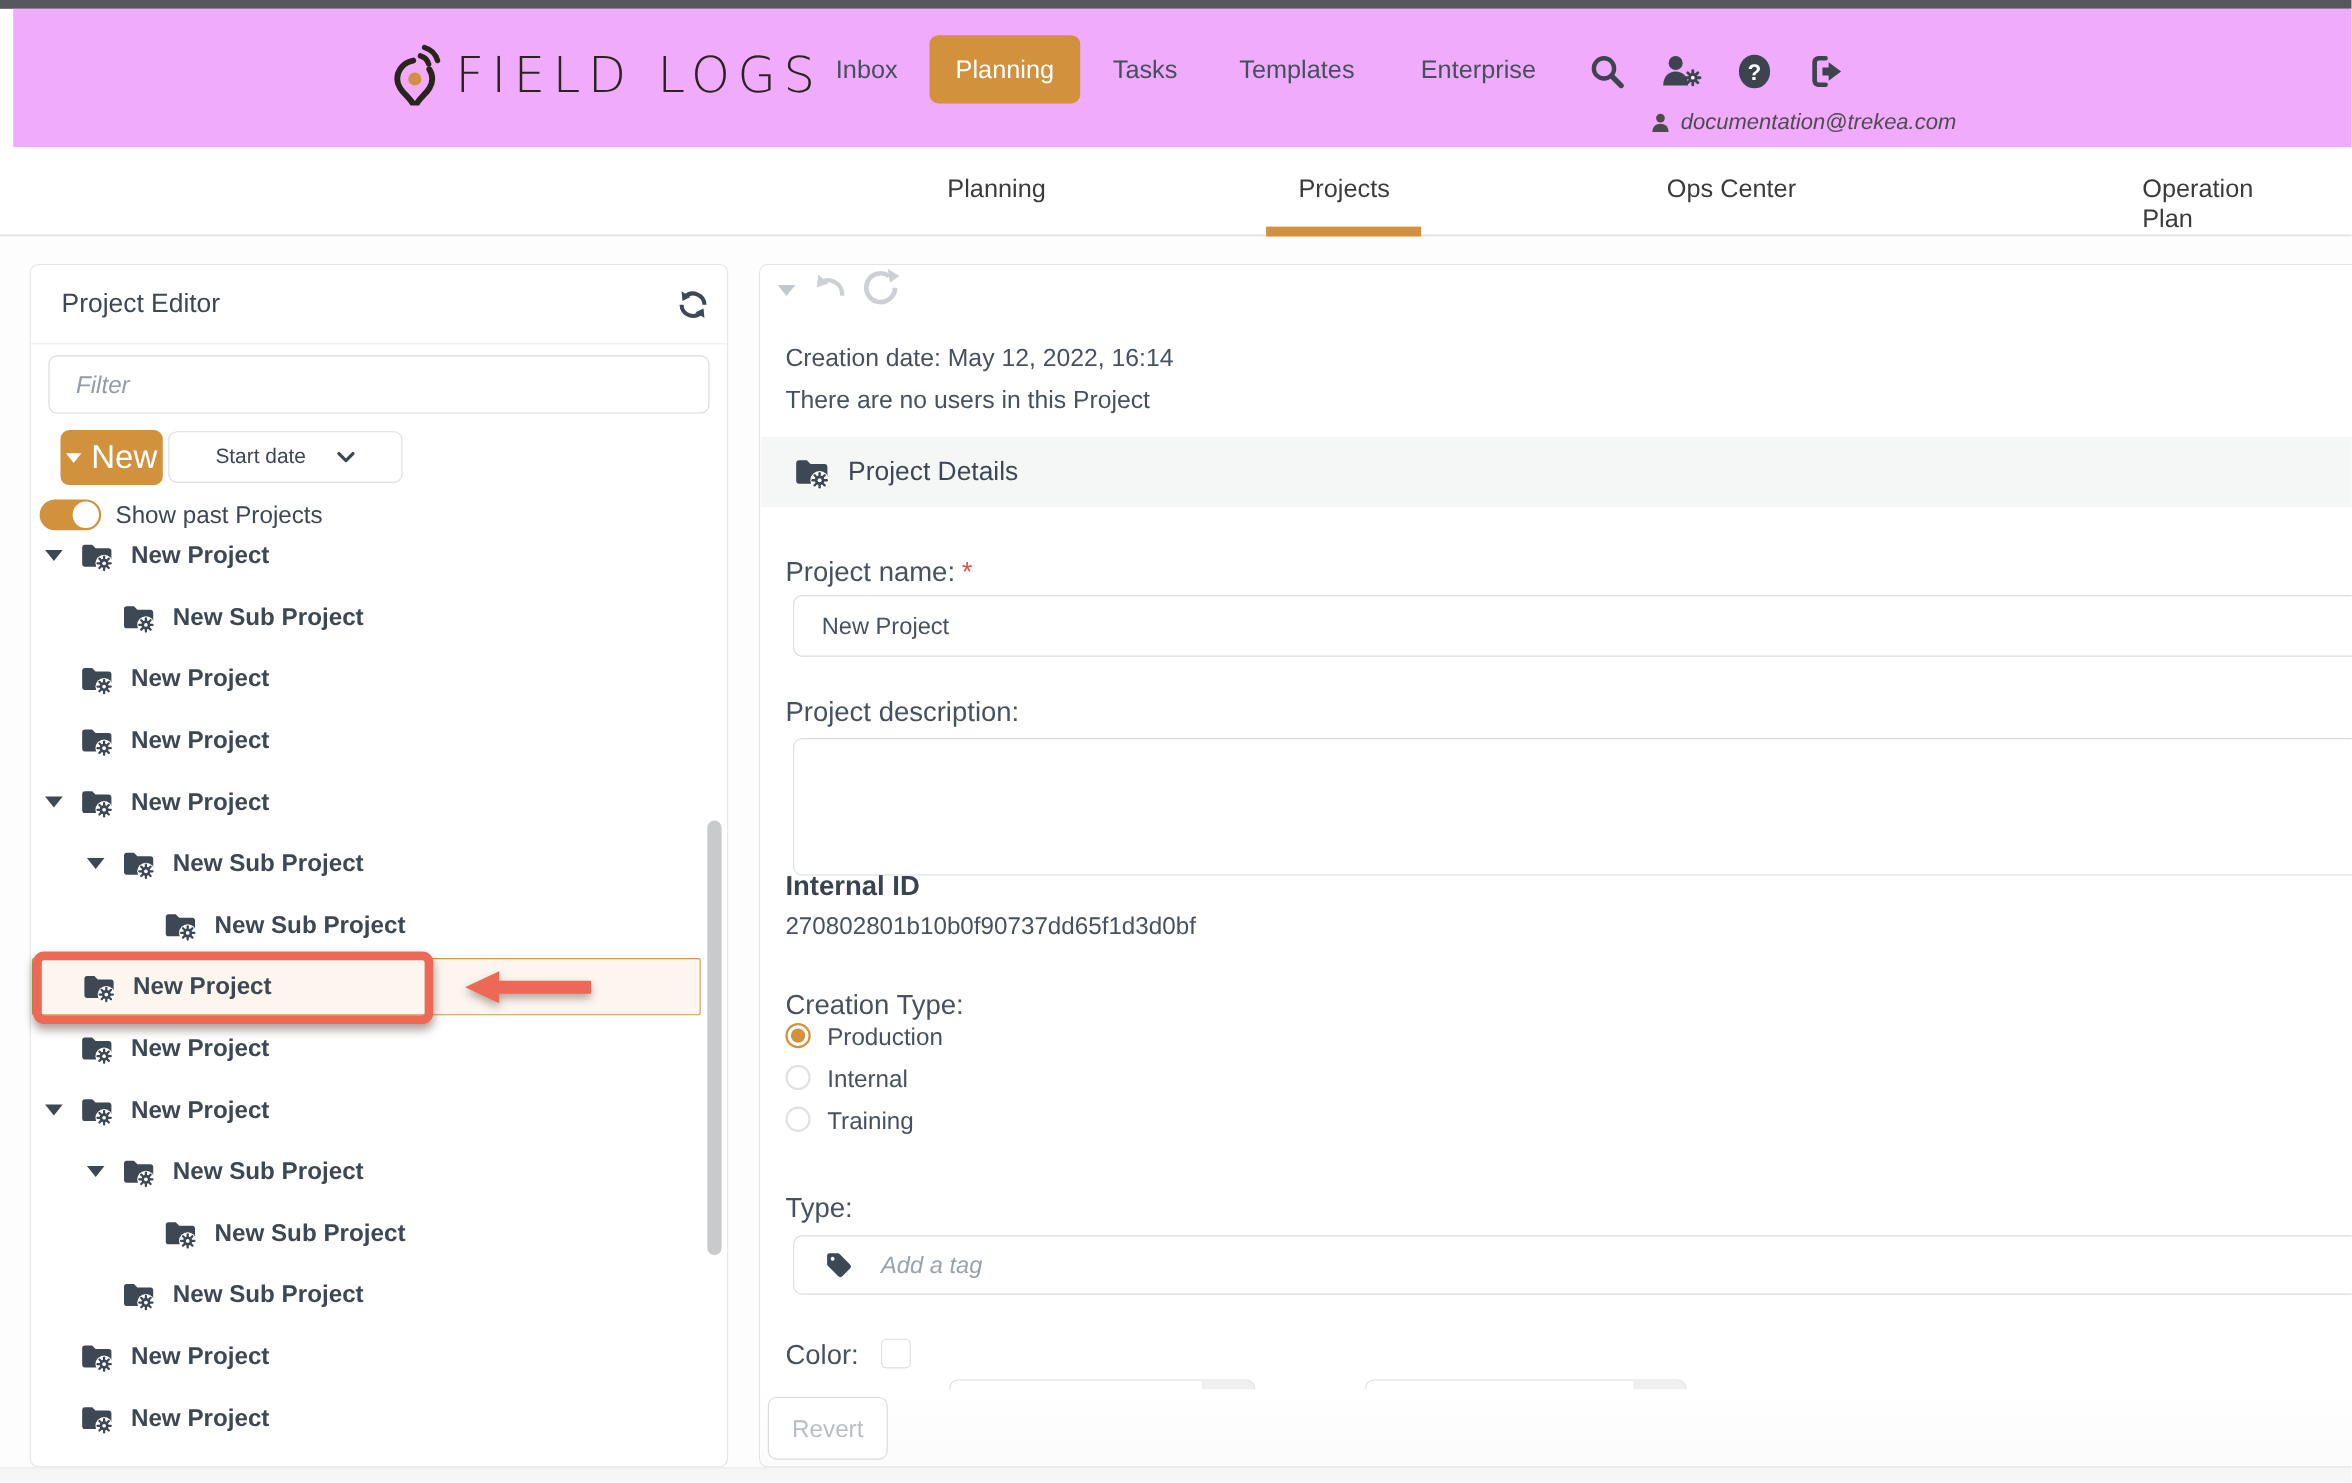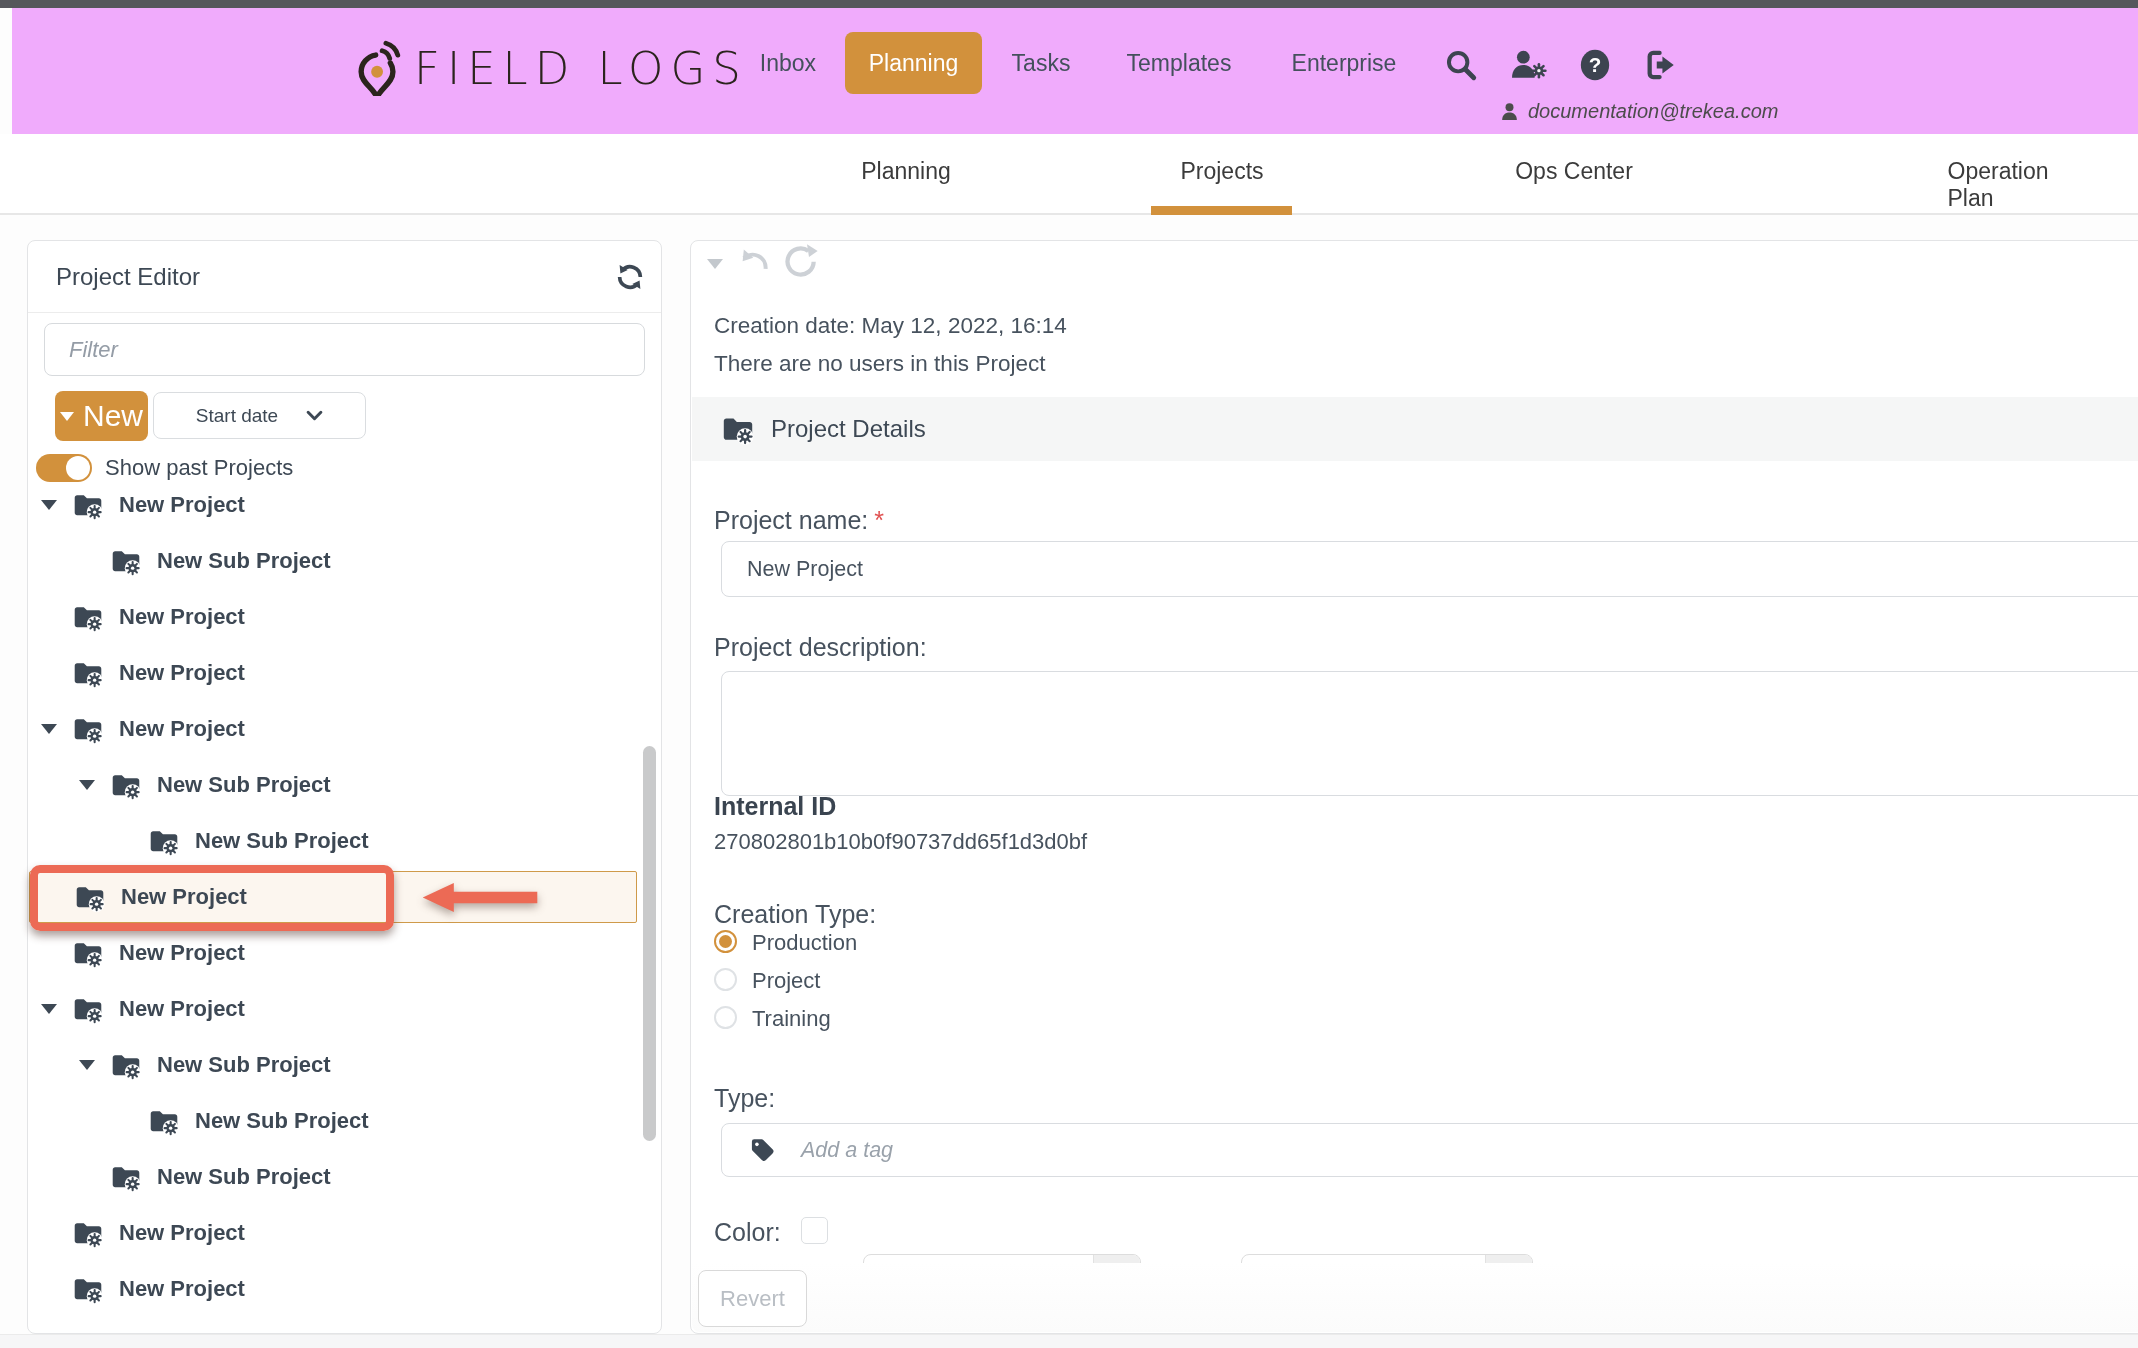--- a/index.html
+++ b/index.html
@@ -564,21 +564,21 @@
     <span class="id-value">270802801b10b0f90737dd65f1d3d0bf</span>
 
     <span class="flabel" style="top:659px">Creation Type:</span>
     <div class="radios">
       <div class="radio-row">
           <span class="radio on"></span>
           <span>Production</span>
         </div>
       <div class="radio-row">
           <span class="radio"></span>
-          <span>Project</span>
+          <span>Internal</span>
         </div>
       <div class="radio-row">
           <span class="radio"></span>
           <span>Training</span>
         </div>
     </div>
 
     <span class="flabel" style="top:843px">Type:</span>
     <div class="tag-input">
       <svg viewBox="0 0 26 26">

